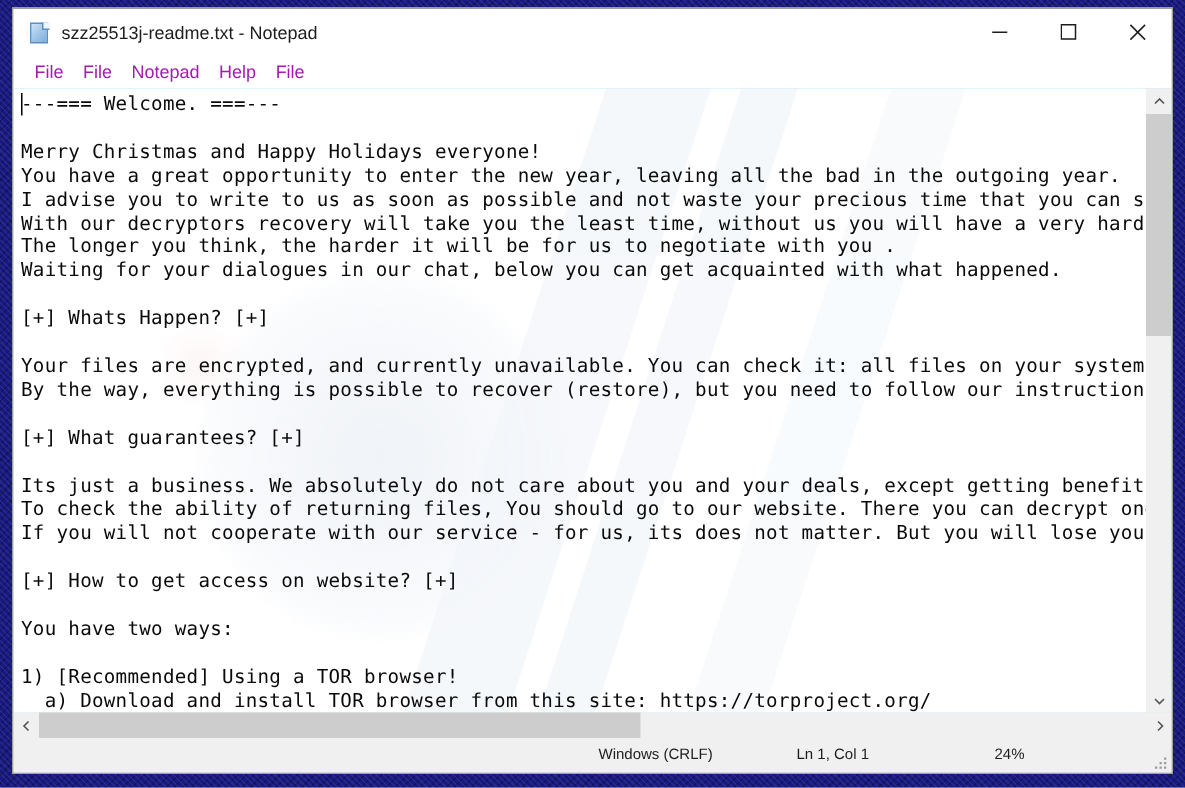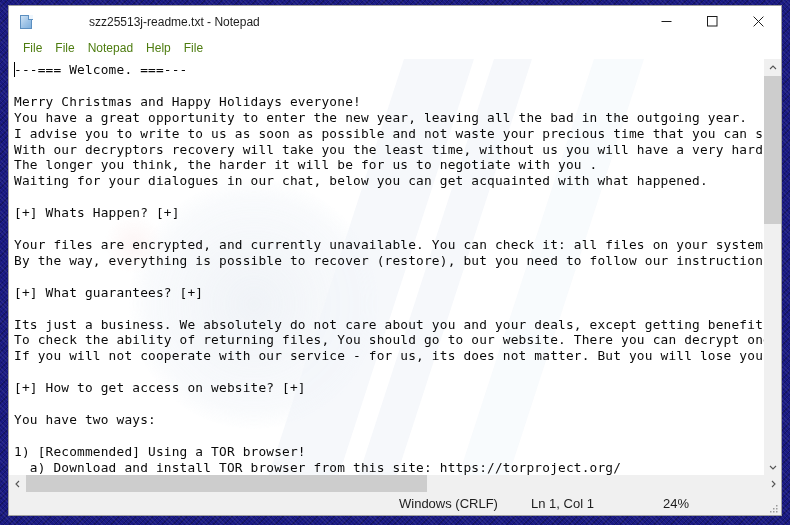--- a/index.html
+++ b/index.html
@@ -69,21 +69,20 @@
     border-left: 1px solid #5c8fc0;
     border-bottom: 1px solid #5c8fc0;
   }
   #title-text {
     font-family: "Liberation Sans", sans-serif;
     font-size: 12px;
     color: #1d1d1d;
     white-space: nowrap;
     overflow: hidden;
     text-overflow: ellipsis;
-    margin-left: 48px;
   }
   #window-controls {
     display: flex;
     flex: 0 0 auto;
     height: 31px;
   }
   .win-btn {
     width: 46px; height: 31px;
     display: flex; align-items: center; justify-content: center;
     background: transparent;
@@ -97,21 +96,21 @@
     flex: 0 0 auto;
     display: flex;
     align-items: center;
     padding-left: 8px;
     gap: 0px;
     background: #ffffff;
   }
   .menu-item {
     font-family: "Liberation Sans", sans-serif;
     font-size: 12px;
-    color: #4d7c0f;
+    color: #a21caf;
     padding: 2px 7px 2px 6px;
     white-space: nowrap;
     cursor: default;
   }
   
   #editor-wrap {
     flex: 1 1 auto;
     position: relative;
     display: flex;
     min-height: 0;
@@ -212,21 +211,21 @@
     background: #cdcdcd;
   }
   
   #status-bar {
     flex: 0 0 auto;
     height: 23px;
     background: #f0f0f0;
     display: flex;
     align-items: center;
     font-family: "Liberation Sans", sans-serif;
-    font-size: 13px;
+    font-size: 10px;
     color: #1d1d1d;
     position: relative;
   }
   #status-spacer { flex: 1 1 auto; }
   .status-cell {
     width: 132px;
     padding-left: 14px;
     white-space: nowrap;
   }
   #status-grip {

